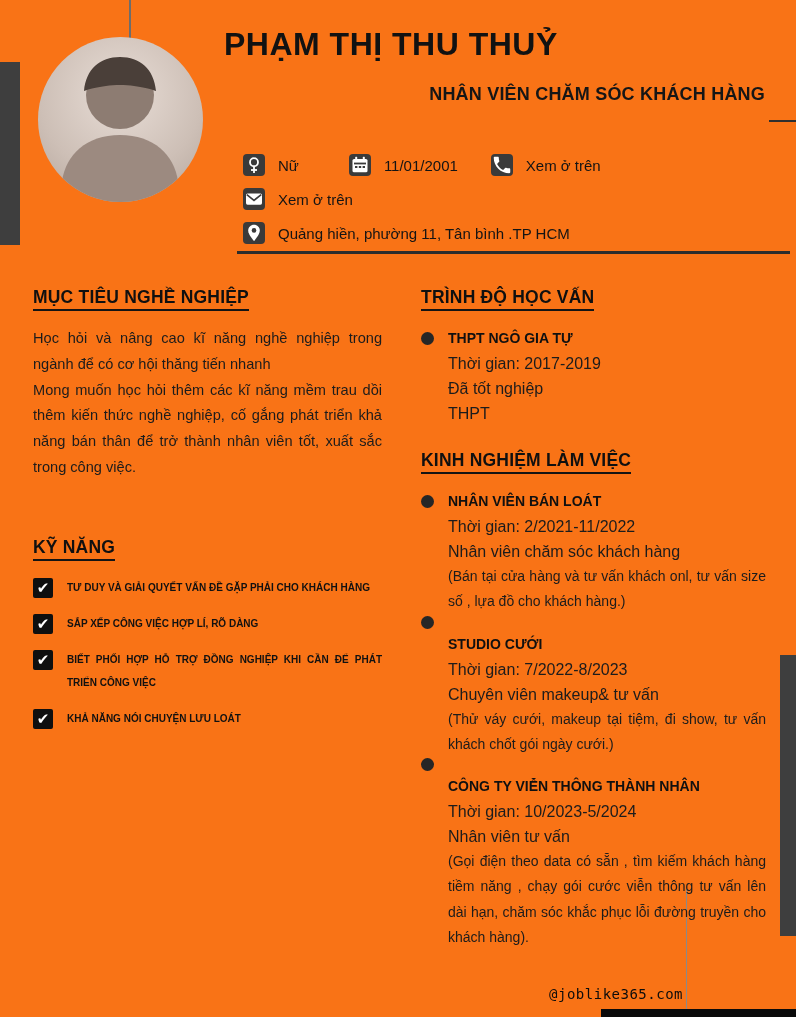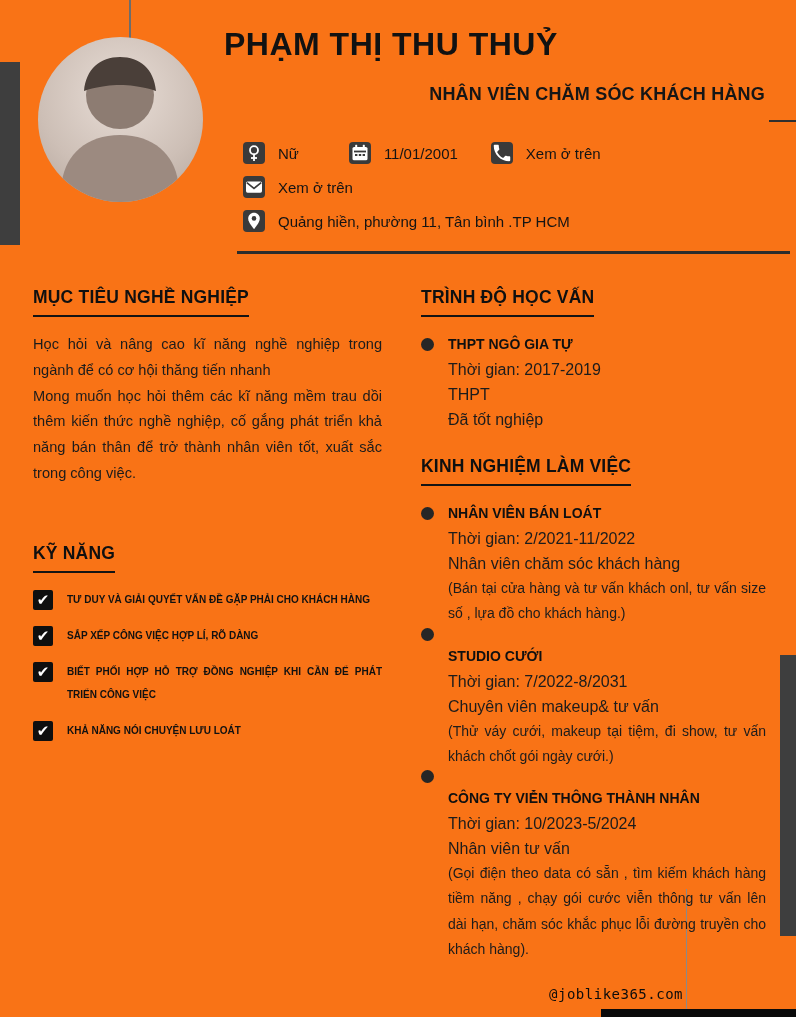--- a/index.html
+++ b/index.html
@@ -36,41 +36,41 @@
     font-size:32px; font-weight:700; letter-spacing:0.5px; color:#121212;
     white-space:nowrap;
   }
   .job-title {
     position:absolute; right:31px; top:84px;
     font-size:18px; font-weight:700; letter-spacing:0.2px; color:#161616;
     white-space:nowrap;
   }
 
   .contact { position:absolute; left:243px; top:142px; width:550px; }
-  .c-row  { display:flex; align-items:flex-start; height:34px; }
+  .c-row  { display:flex; align-items:flex-end; height:34px; }
   .c-item { display:flex; align-items:center; }
   .c-item.m1 { margin-left:50px; }
   .c-item.m2 { margin-left:33px; }
   .badge {
     width:22px; height:22px; border-radius:4px; background:#3a3a3a;
     display:flex; align-items:center; justify-content:center; flex:none;
   }
   .badge svg { display:block; }
   .c-text { margin-left:13px; font-size:15px; color:#141414; white-space:nowrap; }
 
   .header-divider { position:absolute; left:237px; top:251px; width:553px; height:2.5px; background:#2c2c2c; }
 
   
   .col-left  { position:absolute; left:33px;  top:287px; width:349px; }
   .col-right { position:absolute; left:421px; top:287px; width:345px; }
 
   .sec-h {
     display:inline-block; margin:0 0 15px 0;
     font-size:17.5px; font-weight:700; letter-spacing:0.2px; color:#101010;
-    border-bottom:2.5px solid #141414; padding-bottom:7px;
+    border-bottom:2.5px solid #141414; padding-bottom:1px;
     white-space:nowrap;
   }
 
   .obj { margin:0; font-size:14.6px; line-height:25.8px; text-align:justify; color:#1c1c1c; }
 
   .skills-block { margin-top:56px; }
   .skill { display:flex; margin-bottom:13px; }
   .checkbox {
     width:20px; height:20px; flex:none; margin-right:14px; margin-top:2px;
     background:#0f0f0f; border-radius:2px;
@@ -210,40 +210,40 @@
   </div>
 
   <div class="col-right">
 
     <section class="edu-block">
       <h2 class="sec-h">TRÌNH ĐỘ HỌC VẤN</h2>
       <div class="entry">
         <span class="dot"></span>
         <div class="entry-title">THPT NGÔ GIA TỰ</div>
         <div class="entry-line">Thời gian: 2017-2019</div>
+        <div class="entry-line">Đã tốt nghiệp</div>
         <div class="entry-line">THPT</div>
-        <div class="entry-line">Đã tốt nghiệp</div>
       </div>
     </section>
 
     <section>
       <h2 class="sec-h">KINH NGHIỆM LÀM VIỆC</h2>
 
       <div class="entry">
         <span class="dot"></span>
         <div class="entry-title">NHÂN VIÊN BÁN LOÁT</div>
         <div class="entry-line">Thời gian: 2/2021-11/2022</div>
         <div class="entry-line">Nhân viên chăm sóc khách hàng</div>
         <div class="entry-desc">(Bán tại cửa hàng và tư vấn khách onl, tư vấn size số , lựa đồ cho khách hàng.)</div>
       </div>
 
       <div class="entry dot-raised">
         <span class="dot"></span>
         <div class="entry-title">STUDIO CƯỚI</div>
-        <div class="entry-line">Thời gian: 7/2022-8/2031</div>
+        <div class="entry-line">Thời gian: 7/2022-8/2023</div>
         <div class="entry-line">Chuyên viên makeup&amp; tư vấn</div>
         <div class="entry-desc">(Thử váy cưới, makeup tại tiệm, đi show, tư vấn khách chốt gói ngày cưới.)</div>
       </div>
 
       <div class="entry dot-raised">
         <span class="dot"></span>
         <div class="entry-title">CÔNG TY VIỄN THÔNG THÀNH NHÂN</div>
         <div class="entry-line">Thời gian: 10/2023-5/2024</div>
         <div class="entry-line">Nhân viên tư vấn</div>
         <div class="entry-desc">(Gọi điện theo data có sẵn , tìm kiếm khách hàng tiềm năng , chạy gói cước viễn thông tư vấn lên dài hạn, chăm sóc khắc phục lỗi đường truyền cho khách hàng).</div>

